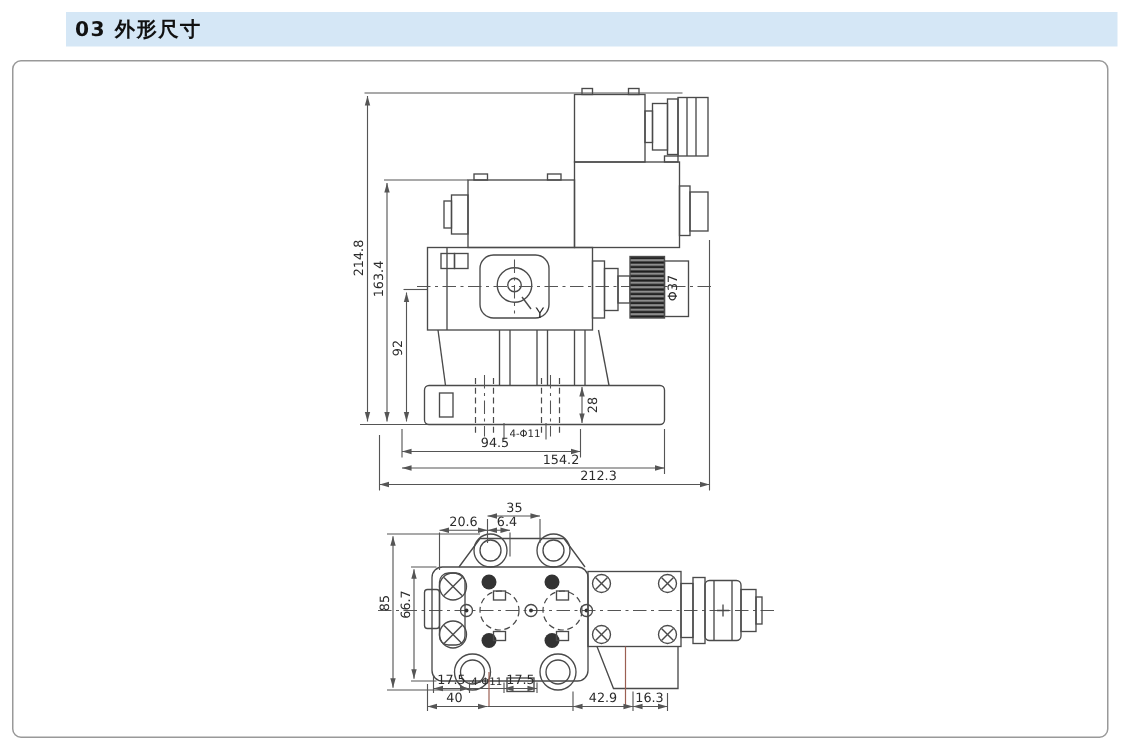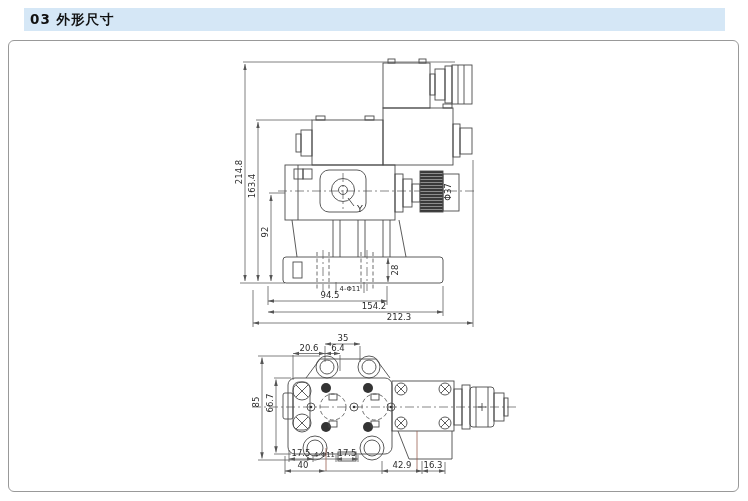--- a/index.html
+++ b/index.html
@@ -1,18 +1,18 @@
 <!DOCTYPE html>
 <html><head>
 <meta charset="utf-8">
 <style>
   html,body{margin:0;padding:0;background:#fff;}
   .page{position:relative;width:748px;height:501px;background:#ffffff;overflow:hidden;
         font-family:"DejaVu Sans","Liberation Sans",sans-serif;}
-  .header-bar{position:absolute;left:24px;top:8px;width:701px;height:23px;
+  .header-bar{position:absolute;left:44px;top:8px;width:701px;height:23px;
         background:#d5e7f6;display:flex;align-items:center;}
   .header-title{font-size:13.5px;font-weight:bold;color:#111;padding-left:6px;letter-spacing:1px;}
   .panel{position:absolute;left:8px;top:40px;width:731px;height:452px;
         border:1.5px solid #999;border-radius:6px;box-sizing:border-box;background:#fff;}
   svg{position:absolute;left:0;top:0;}
   .struct{stroke:#4a4a4a;stroke-width:0.9;fill:none;}
   .thin{stroke:#555;stroke-width:0.75;fill:none;}
   .cl{stroke:#555;stroke-width:0.7;fill:none;stroke-dasharray:9 3 2 3;}
   .hole{stroke:#4a4a4a;stroke-width:0.8;fill:none;stroke-dasharray:4 2.5;}
   .dimtxt{font-size:8.5px;fill:#2b2b2b;}

